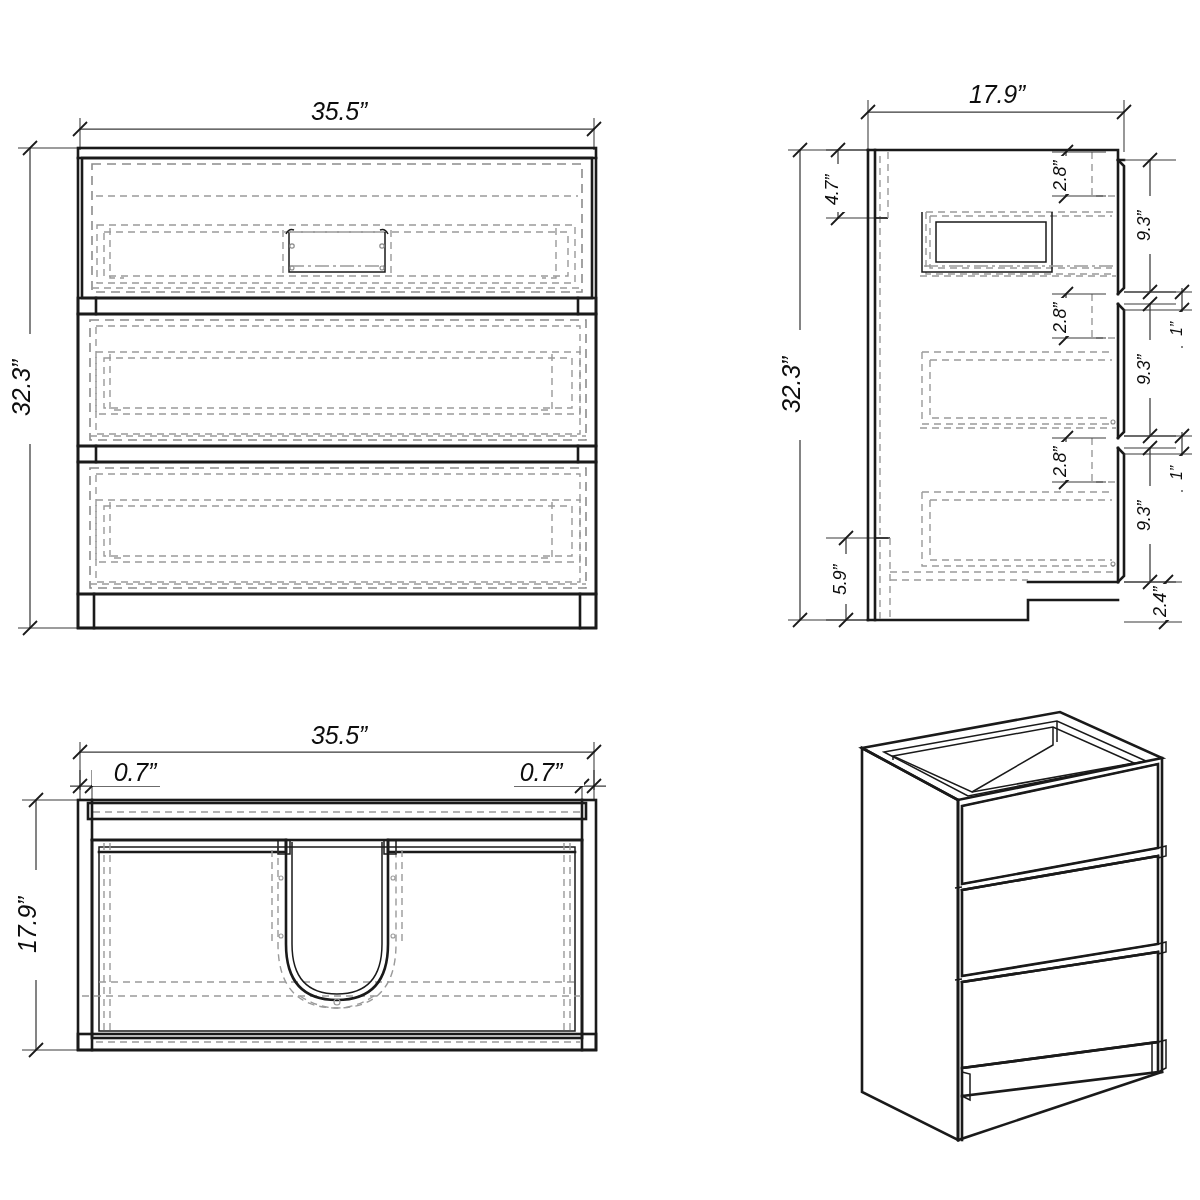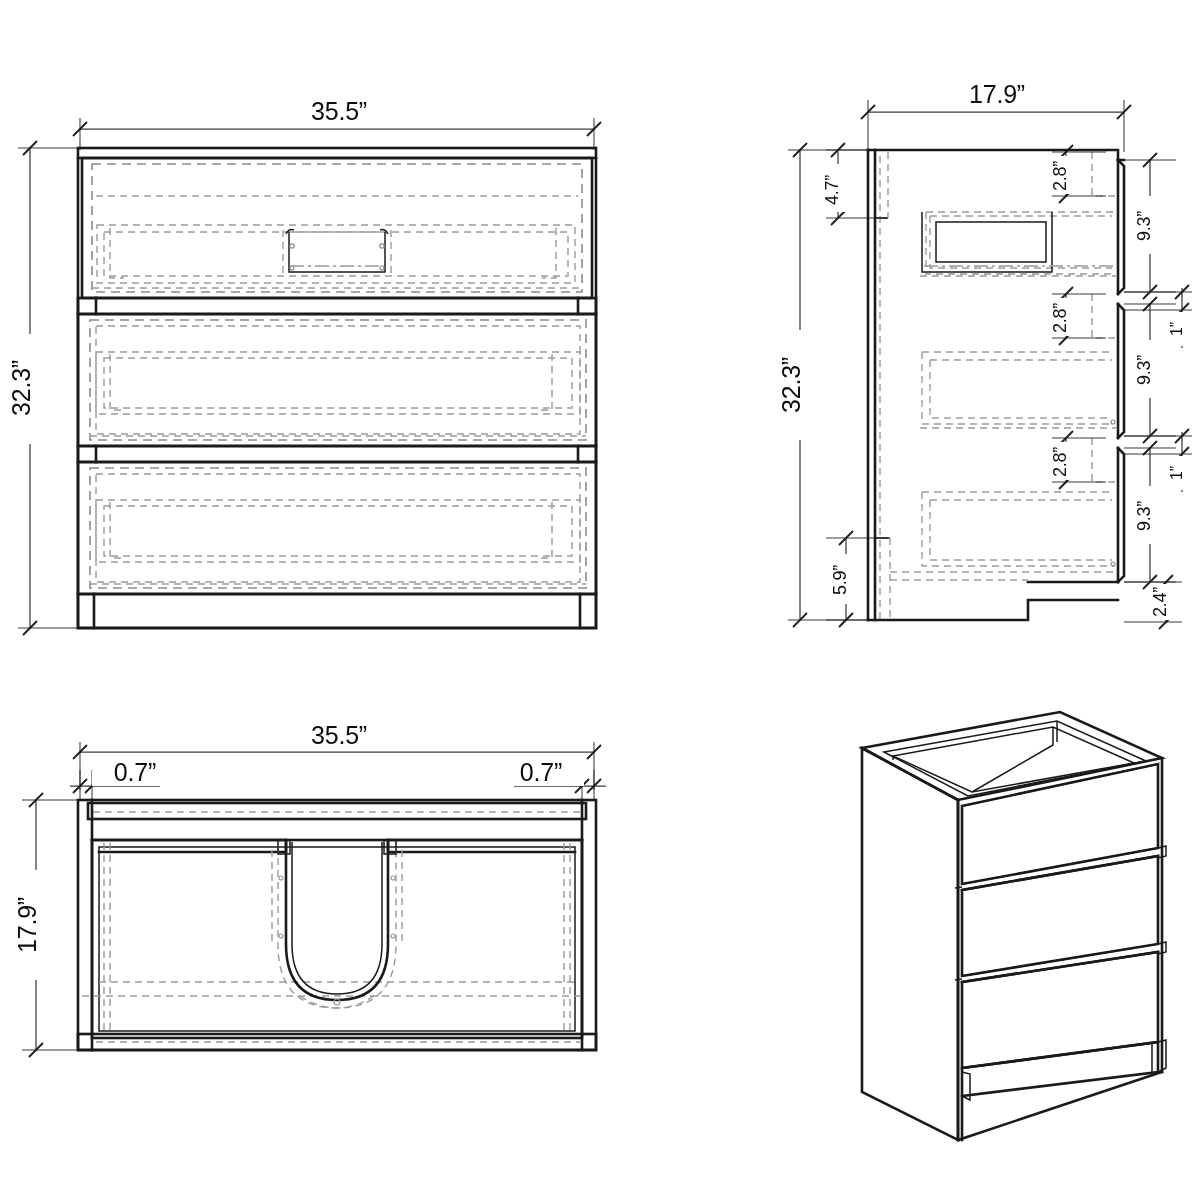--- a/index.html
+++ b/index.html
@@ -2,21 +2,21 @@
 <html><head>
 <meta charset="utf-8">
 <title>Vanity Cabinet Technical Drawing</title>
 <style>
   html,body{margin:0;padding:0;background:#ffffff;}
   body{
     width:1200px;height:1200px;
     font-family:"Liberation Sans", sans-serif;
     overflow:hidden;
   }
-  #sheet{position:relative;width:1200px;height:1200px;background:#5eead4;}
+  #sheet{position:relative;width:1200px;height:1200px;background:#5eead4;font-style:italic;}
   svg{display:block;}
   .obj{fill:none;stroke:#1a1a1a;stroke-width:2.6;stroke-linecap:square;stroke-linejoin:miter;}
   .obj-thin{fill:none;stroke:#1a1a1a;stroke-width:1.5;}
   .hid{fill:none;stroke:#8c8c8c;stroke-width:1.6;stroke-dasharray:9 6;}
   .hid2{fill:none;stroke:#9a9a9a;stroke-width:1.4;stroke-dasharray:7 5;}
   .ctr{fill:none;stroke:#9a9a9a;stroke-width:1.3;stroke-dasharray:14 4 3 4;}
   .dim{fill:none;stroke:#3a3a3a;stroke-width:1.25;}
   .ext{fill:none;stroke:#3a3a3a;stroke-width:1.05;}
   .tick{stroke:#1a1a1a;stroke-width:1.8;}
   .dtxt{

